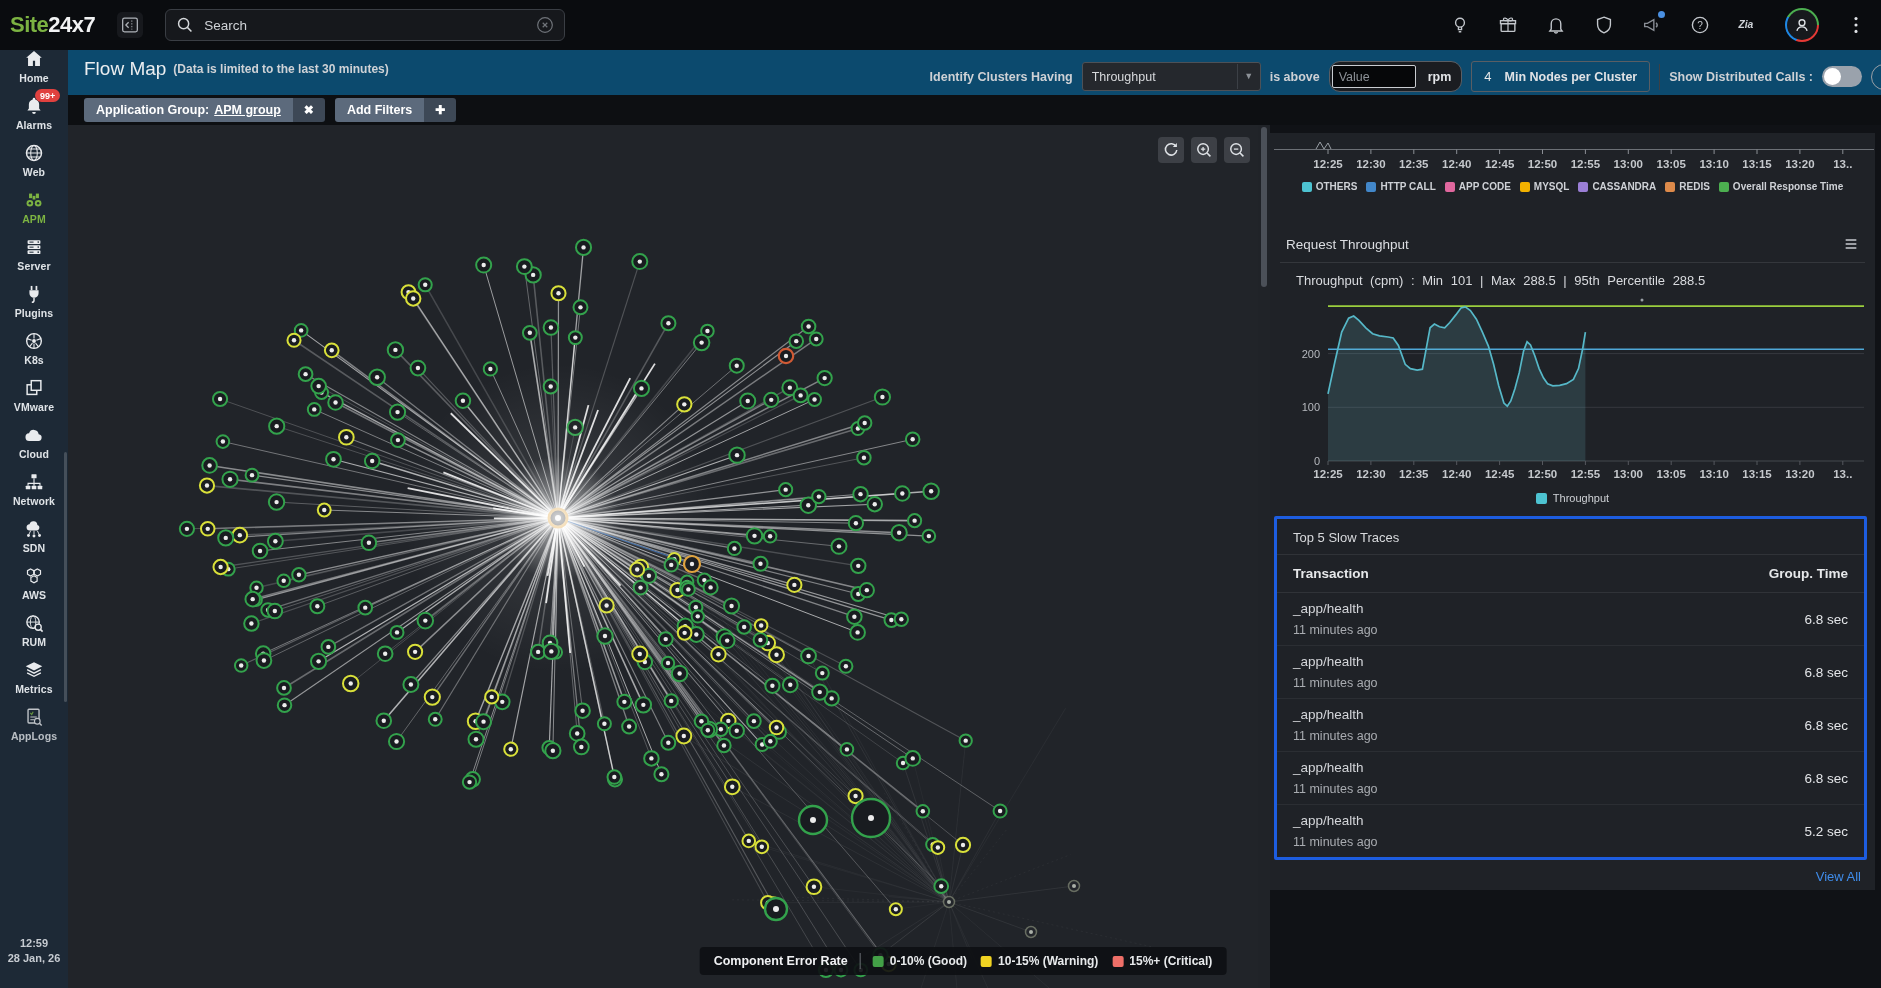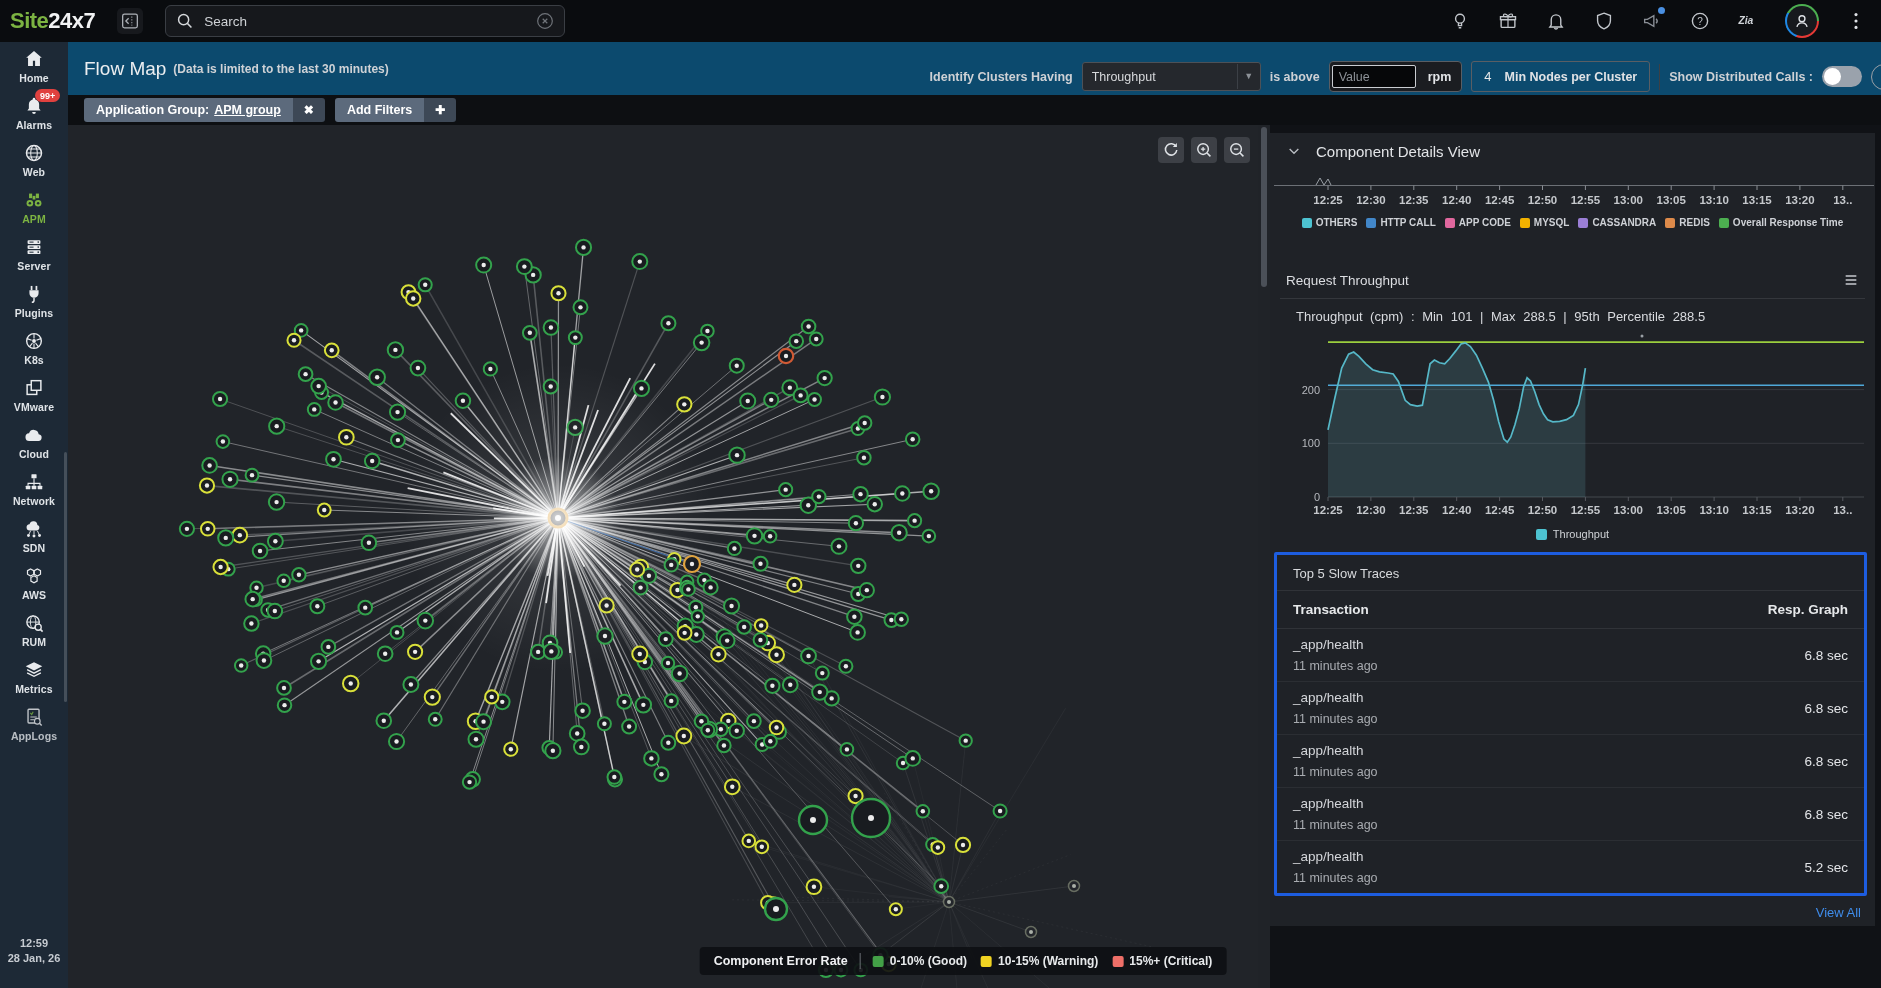--- a/index.html
+++ b/index.html
@@ -1,19 +1,19 @@
 <!DOCTYPE html>
 <html><head>
 <meta charset="utf-8">
 <style>
   html,body{margin:0;padding:0;background:#000;}
   .stage{position:relative;width:1881px;height:988px;overflow:hidden;background:#101216;
          font-family:"Liberation Sans",sans-serif;color:#d8dadd;-webkit-font-smoothing:antialiased;}
   
-  .topbar{position:absolute;left:0;top:0;right:0;height:42px;background:#0a0c0f;display:flex;align-items:center;z-index:30;}
+  .topbar{position:absolute;left:0;top:0;right:0;height:50px;background:#0a0c0f;display:flex;align-items:center;z-index:30;}
   .logo{margin-left:10px;font-size:22px;font-weight:bold;letter-spacing:-0.5px;cursor:pointer;}
   .lg-a{color:#7cb342;}
   .lg-b{color:#f2f3f4;}
   .collapse-btn{margin-left:22px;width:26px;height:26px;display:flex;align-items:center;justify-content:center;
     background:#17191d;border-radius:5px;cursor:pointer;}
   .searchbox{margin-left:22px;width:382px;height:30px;background:#16181c;border:1px solid #3a3e44;border-radius:6px;
     display:flex;align-items:center;padding:0 8px;}
   .searchbox input{flex:1;background:transparent;border:none;outline:none;color:#e3e5e8;font-size:13.5px;
     font-family:"Liberation Sans",sans-serif;margin-left:6px;}
   .searchbox input::placeholder{color:#cfd2d6;}
@@ -36,21 +36,21 @@
   
   .content{position:absolute;left:68px;top:42px;right:0;bottom:0;}
   .pg-header{position:absolute;left:0;top:0;right:0;height:53px;background:#0c4a6e;display:flex;align-items:center;border-bottom:1px solid #08090b;}
   .pg-title{font-size:19px;color:#eceef0;margin-left:16px;}
   .pg-sub{font-size:12px;color:#cfd2d6;margin-left:7px;font-weight:bold;}
   .hdr-controls{margin-left:auto;display:flex;align-items:center;gap:9px;padding-right:0;font-size:12.5px;color:#ced1d5;margin-top:16px;}
   .lbl{font-weight:bold;white-space:nowrap;}
   .dropdown{width:168px;height:27px;background:#25282d;border:1px solid #4d5157;border-radius:3px;display:flex;
     align-items:center;padding-left:9px;cursor:pointer;color:#d7d9dc;font-size:12.5px;}
   .caret{margin-left:auto;width:22px;text-align:center;color:#8d9298;font-size:9px;border-left:1px solid #3c4046;line-height:25px;height:25px;}
-  .value-group{display:flex;align-items:center;height:29px;border:1px solid #5a5e64;border-radius:4px;background:#1b1d21;}
+  .value-group{display:flex;align-items:center;height:29px;border:1px solid #5a5e64;border-radius:11px;background:#1b1d21;}
   .value-input{width:70px;height:21px;margin:2px;background:#060709;border:1.5px solid #c9ccd1;border-radius:2px;
     color:#e3e5e8;font-size:12.5px;padding:0 6px;outline:none;font-family:"Liberation Sans",sans-serif;}
   .value-input::placeholder{color:#8d9197;}
   .unit{padding:0 10px;color:#e3e5e8;font-weight:bold;}
   .minnodes{display:flex;align-items:center;height:29px;border:1px solid #5a5e64;border-radius:3px;padding:0 12px;gap:13px;cursor:pointer;}
   .mn-val{font-size:13px;color:#e6e8ea;}
   .mn-lbl{font-size:12.5px;font-weight:bold;color:#e0e2e5;}
   .vdiv{width:1px;height:26px;background:#3c4046;}
   .toggle{width:40px;height:21px;border-radius:11px;background:#9aa2ac;position:relative;cursor:pointer;}
   .knob{position:absolute;left:2px;top:2px;width:17px;height:17px;border-radius:50%;background:#fff;}
@@ -1704,28 +1704,20 @@
             <span class="ml-item"><span class="swatch" style="background:#ee6f68"></span>15%+ (Critical)</span>
           </span>
       </div>
     </div>
     <div class="vscroll">
         <div class="vthumb"></div>
       </div>
 
     <div class="right-panel">
       <section class="card cd-card">
-        <div class="cd-head">
-          <span class="sec-chev">
-              <svg width="16" height="16" viewBox="0 0 24 24">
-                <path d="M5.5 9l6.5 6.5L18.5 9" stroke="#b9bdc3" stroke-width="2" fill="none"></path>
-              </svg>
-            </span>
-          <span class="sec-title">Component Details View</span>
-        </div>
         <svg id="topAxis" width="609" height="42">
             <path d="M46 16 L50 9 L54 16 L58 10 L61 16" stroke="#9aa0a6" fill="none" stroke-width="1"></path>
             <line x1="4" y1="16.5" x2="604" y2="16.5" stroke="#6c7076" stroke-width="1"></line>
             <line x1="58" y1="16.5" x2="58" y2="21" stroke="#8b8f95" stroke-width="1"></line>
             <text x="58" y="35" text-anchor="middle" font-size="11.5" fill="#c5c8cc" font-weight="bold">12:25</text>
             <line x1="100.9" y1="16.5" x2="100.9" y2="21" stroke="#8b8f95" stroke-width="1"></line>
             <text x="100.9" y="35" text-anchor="middle" font-size="11.5" fill="#c5c8cc" font-weight="bold">12:30</text>
             <line x1="143.8" y1="16.5" x2="143.8" y2="21" stroke="#8b8f95" stroke-width="1"></line>
             <text x="143.8" y="35" text-anchor="middle" font-size="11.5" fill="#c5c8cc" font-weight="bold">12:35</text>
             <line x1="186.7" y1="16.5" x2="186.7" y2="21" stroke="#8b8f95" stroke-width="1"></line>
@@ -1812,21 +1804,21 @@
           <div class="rt-legend">
             <span class="swatch" id="rtSwatch" style="background: rgb(77, 195, 209);"></span>
             <span id="rtLegendLabel">Throughput</span>
           </div>
         </div>
 
         <div class="top5-box">
           <div class="t5-title">Top 5 Slow Traces</div>
           <div class="t5-header">
             <span>Transaction</span>
-            <span>Resp. Graph</span>
+            <span>Group. Time</span>
           </div>
           <div id="t5rows">
               <div class="strow">
                 <span>
                   <div class="st-name">_app/health</div>
                   <div class="st-ago">11 minutes ago</div>
                 </span>
                 <span class="st-val">6.8 sec</span>
               </div>
               <div class="strow">

